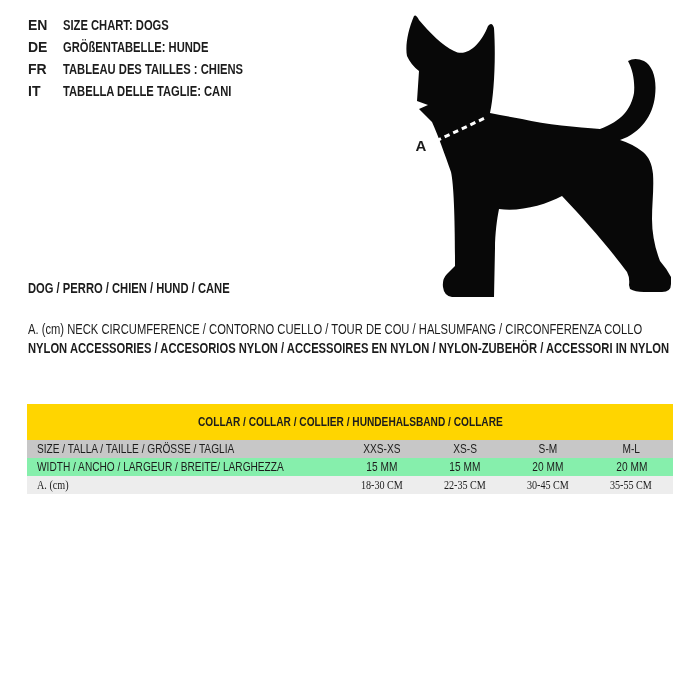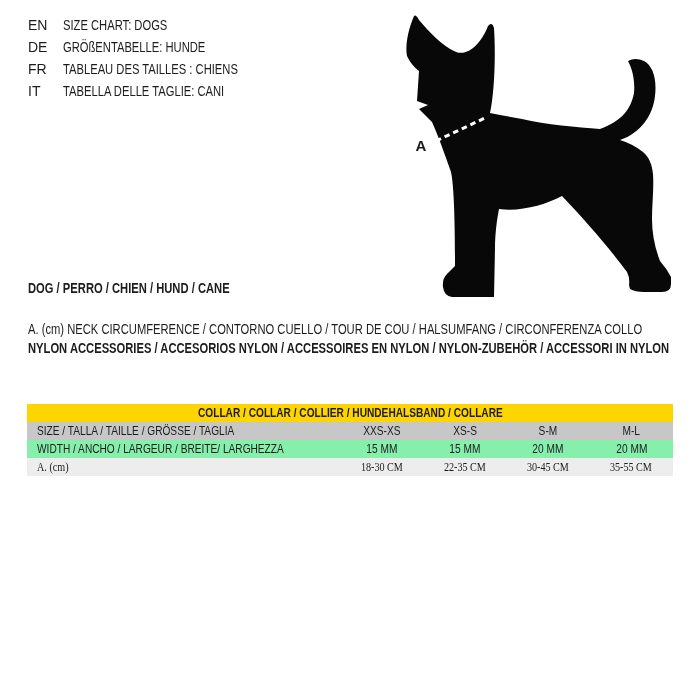--- a/index.html
+++ b/index.html
@@ -25,32 +25,32 @@
     display:inline-block; transform:scaleX(0.78); transform-origin:50% 50%;
     white-space:nowrap;
   }
   .cond-l {
     display:inline-block; transform:scaleX(0.78); transform-origin:0 50%;
     white-space:nowrap;
   }
   .lang-list {
     position:absolute; left:28px; top:14px; list-style:none;
   }
-  .lang-list li { display:flex; height:22px; line-height:22px; font-size:14px; font-weight:normal; }
+  .lang-list li { display:flex; height:22px; line-height:22px; font-size:14px; font-weight:bold; }
   .lang-code { flex:0 0 35px; }
   .dog-figure { position:absolute; left:394px; top:8px; width:286px; height:300px; }
   .species-line { position:absolute; left:28px; top:280px; font-size:14px; font-weight:bold; line-height:16px; }
   .note1 { position:absolute; left:28px; top:321px; font-size:14px; line-height:16px; }
   .note2 { position:absolute; left:28px; top:340px; font-size:14px; font-weight:bold; line-height:17px; }
   table.size-table {
     position:absolute; left:27px; top:404px; width:646px;
     border-collapse:collapse; table-layout:fixed; font-size:13px; color:var(--text-dark);
   }
   .size-table th {
-    height:18px; line-height:18px; padding:0; background:var(--accent-yellow);
+    height:36px; line-height:18px; padding:0; background:var(--accent-yellow);
     font-weight:bold; text-align:center;
   }
   .size-table td { height:18px; line-height:18px; padding:0; text-align:center; font-weight:normal;margin-top:48px; }
   .size-table td.row-label { text-align:left; padding-left:10px; }
   .size-table tbody tr:nth-child(1) { background:var(--row-gray); }
   .size-table tbody tr:nth-child(2) { background:#86efac; }
   .size-table tbody tr:nth-child(3) { background:var(--row-light);font-family:Liberation Serif, serif; }
 </style>
 </head>
 <body>

